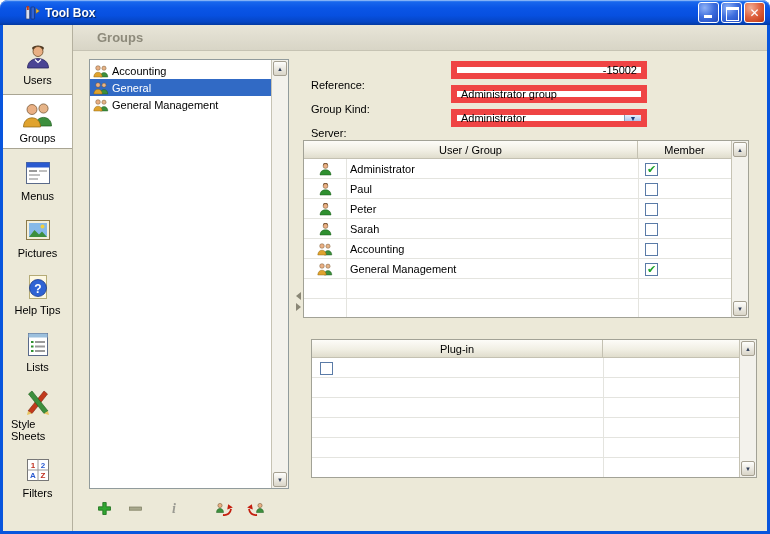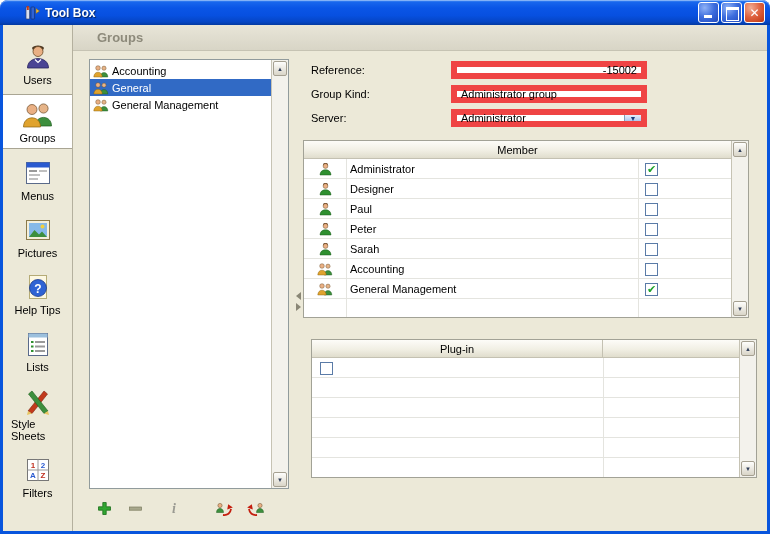--- a/index.html
+++ b/index.html
@@ -67,21 +67,21 @@
   .splitter { position:absolute; left:221px; top:228px; width:8px; height:44px;
     display:flex; flex-direction:column; align-items:center; justify-content:center; gap:3px; cursor:col-resize; }
   .tri-left { width:0; height:0; border-top:4px solid transparent; border-bottom:4px solid transparent;
     border-right:5px solid #8a8776; }
   .tri-right { width:0; height:0; border-top:4px solid transparent; border-bottom:4px solid transparent;
     border-left:5px solid #8a8776; }
 
   
   .detail-pane { position:absolute; left:230px; top:8px; width:446px; height:470px; }
   .form-row { position:absolute; left:0; width:100%; height:18px; }
-  .f-label { position:absolute; left:8px; top:3px; color:#000; }
+  .f-label { position:absolute; left:8px; top:18px; color:#000; }
   .f-field { position:absolute; left:148px; top:0; width:196px; height:18px;
     border:6px solid #ef4444; background:#fff; display:flex; align-items:center; padding:0 4px; }
   .f-field.ref { justify-content:flex-end; }
   .combo { padding:0; }
   .combo-text { flex:1; display:flex; align-items:center; padding:0 4px; }
   .combo-btn { width:17px; height:100%; border-left:1px solid #7f9db9;
     background:linear-gradient(180deg,#e6eefc 0%,#cfddf6 45%,#aec7ee 100%);
     display:flex; align-items:center; justify-content:center; font-size:7px; color:#1a3a7a; }
 
   
@@ -358,49 +358,37 @@
             <span class="f-label">Server:</span>
             <div class="f-field combo">
               <span class="combo-text">Administrator</span>
               <span class="combo-btn">▼</span>
             </div>
           </div>
 
           <div class="xtable members">
             <div class="t-content">
               <div class="t-header">
+                <div class="th-cell th-name">User / Group</div>
                 <div class="th-cell th-member">Member</div>
               </div>
               <div class="t-body">
                 <div class="vline vl-1"></div>
                 <div class="vline vl-2"></div>
               <div class="trow">
                     <span class="mcell c-icon">
                       <svg width="13" height="14" viewBox="0 0 13 14">
                         <path d="M4 2.2c.8-1.6 4.2-1.6 5 0l-.6 1.6H4.6z" fill="#5a3a20"></path>
                         <circle cx="6.5" cy="4" r="2.4" fill="#eab084" stroke="#6a4a26" stroke-width="0.5"></circle>
                         <path d="M1 13c0-3.4 2.4-5.2 5.5-5.2S12 9.6 12 13z" fill="#2f8f2f" stroke="#1d5c1d" stroke-width="0.5"></path>
                       </svg>
                     </span>
                     <span class="mcell c-name">Administrator</span>
                     <span class="mcell c-member">
                       <span class="checkbox checked">✔</span>
-                    </span>
-                  </div>
-                  <div class="trow">
-                    <span class="mcell c-icon">
-                      <svg width="13" height="14" viewBox="0 0 13 14">
-                        <path d="M4 2.2c.8-1.6 4.2-1.6 5 0l-.6 1.6H4.6z" fill="#5a3a20"></path>
-                        <circle cx="6.5" cy="4" r="2.4" fill="#eab084" stroke="#6a4a26" stroke-width="0.5"></circle>
-                        <path d="M1 13c0-3.4 2.4-5.2 5.5-5.2S12 9.6 12 13z" fill="#2f8f2f" stroke="#1d5c1d" stroke-width="0.5"></path>
-                      </svg>
-                    </span>
-                    <span class="mcell c-name">Designer</span>
-                    <span class="mcell c-member">
-                      <span class="checkbox"></span>
                     </span>
                   </div>
                   <div class="trow">
                     <span class="mcell c-icon">
                       <svg width="13" height="14" viewBox="0 0 13 14">
                         <path d="M4 2.2c.8-1.6 4.2-1.6 5 0l-.6 1.6H4.6z" fill="#5a3a20"></path>
                         <circle cx="6.5" cy="4" r="2.4" fill="#eab084" stroke="#6a4a26" stroke-width="0.5"></circle>
                         <path d="M1 13c0-3.4 2.4-5.2 5.5-5.2S12 9.6 12 13z" fill="#2f8f2f" stroke="#1d5c1d" stroke-width="0.5"></path>
                       </svg>
                     </span>

